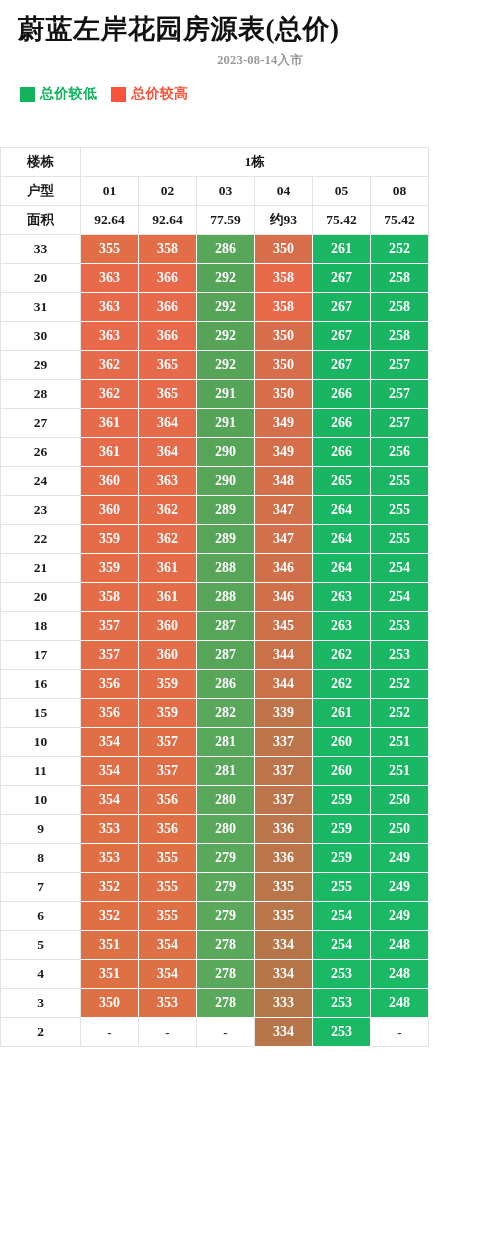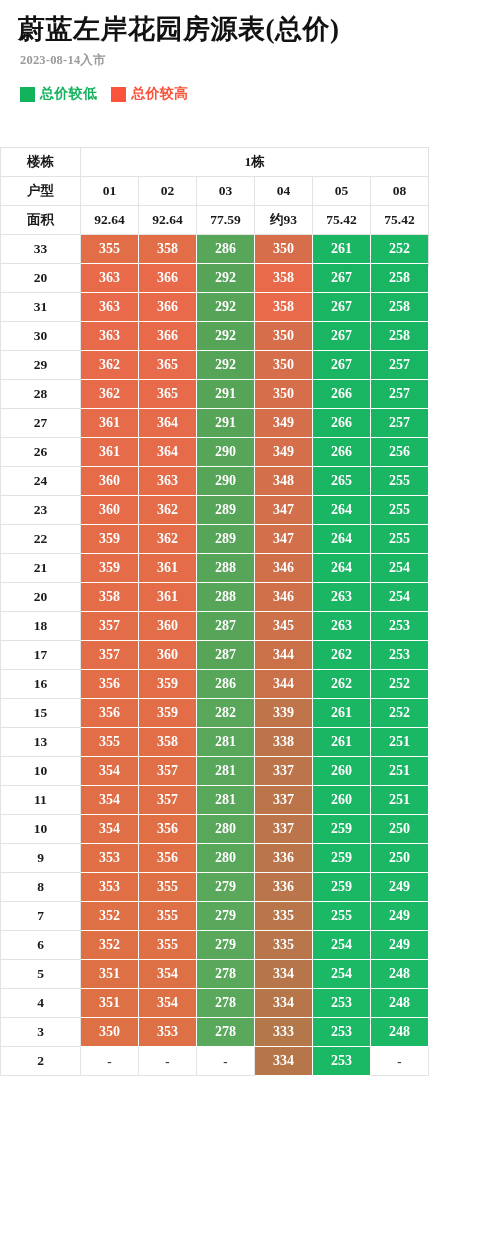--- a/index.html
+++ b/index.html
@@ -24,20 +24,21 @@
     letter-spacing: .5px;
     line-height: 1.15;
     margin: 0;
   }
   .subtitle {
     font-size: 12.5px;
     font-weight: 700;
     color: #9a9a9a;
     margin: 7px 0 0 2px;
     letter-spacing: .2px;
+    text-align: center;
   }
   .legend {
     margin: 16px 0 0 2px;
     display: flex;
     align-items: center;
     gap: 14px;
   }
   .legend-item { display: flex; align-items: center; gap: 5px; }
   .swatch { width: 15px; height: 15px; display: inline-block; }
   .legend-label { font-size: 14px; font-weight: 700; letter-spacing: .3px; }
@@ -295,29 +296,20 @@
           <tr>
             <td class="row-label">15</td>
             <td class="cell" style="background: rgb(226, 109, 71);">356</td>
             <td class="cell" style="background: rgb(226, 109, 71);">359</td>
             <td class="cell" style="background: rgb(89, 167, 91);">282</td>
             <td class="cell" style="background: rgb(192, 116, 74);">339</td>
             <td class="cell" style="background: rgb(26, 182, 99);">261</td>
             <td class="cell" style="background: rgb(26, 183, 100);">252</td>
           </tr>
           <tr>
-            <td class="row-label">13</td>
-            <td class="cell" style="background: rgb(225, 110, 71);">355</td>
-            <td class="cell" style="background: rgb(225, 110, 71);">358</td>
-            <td class="cell" style="background: rgb(89, 167, 91);">281</td>
-            <td class="cell" style="background: rgb(190, 116, 74);">338</td>
-            <td class="cell" style="background: rgb(26, 182, 99);">261</td>
-            <td class="cell" style="background: rgb(26, 183, 100);">251</td>
-          </tr>
-          <tr>
             <td class="row-label">10</td>
             <td class="cell" style="background: rgb(224, 110, 70);">354</td>
             <td class="cell" style="background: rgb(224, 110, 70);">357</td>
             <td class="cell" style="background: rgb(89, 167, 91);">281</td>
             <td class="cell" style="background: rgb(188, 117, 74);">337</td>
             <td class="cell" style="background: rgb(26, 183, 100);">260</td>
             <td class="cell" style="background: rgb(26, 183, 100);">251</td>
           </tr>
           <tr>
             <td class="row-label">11</td>

